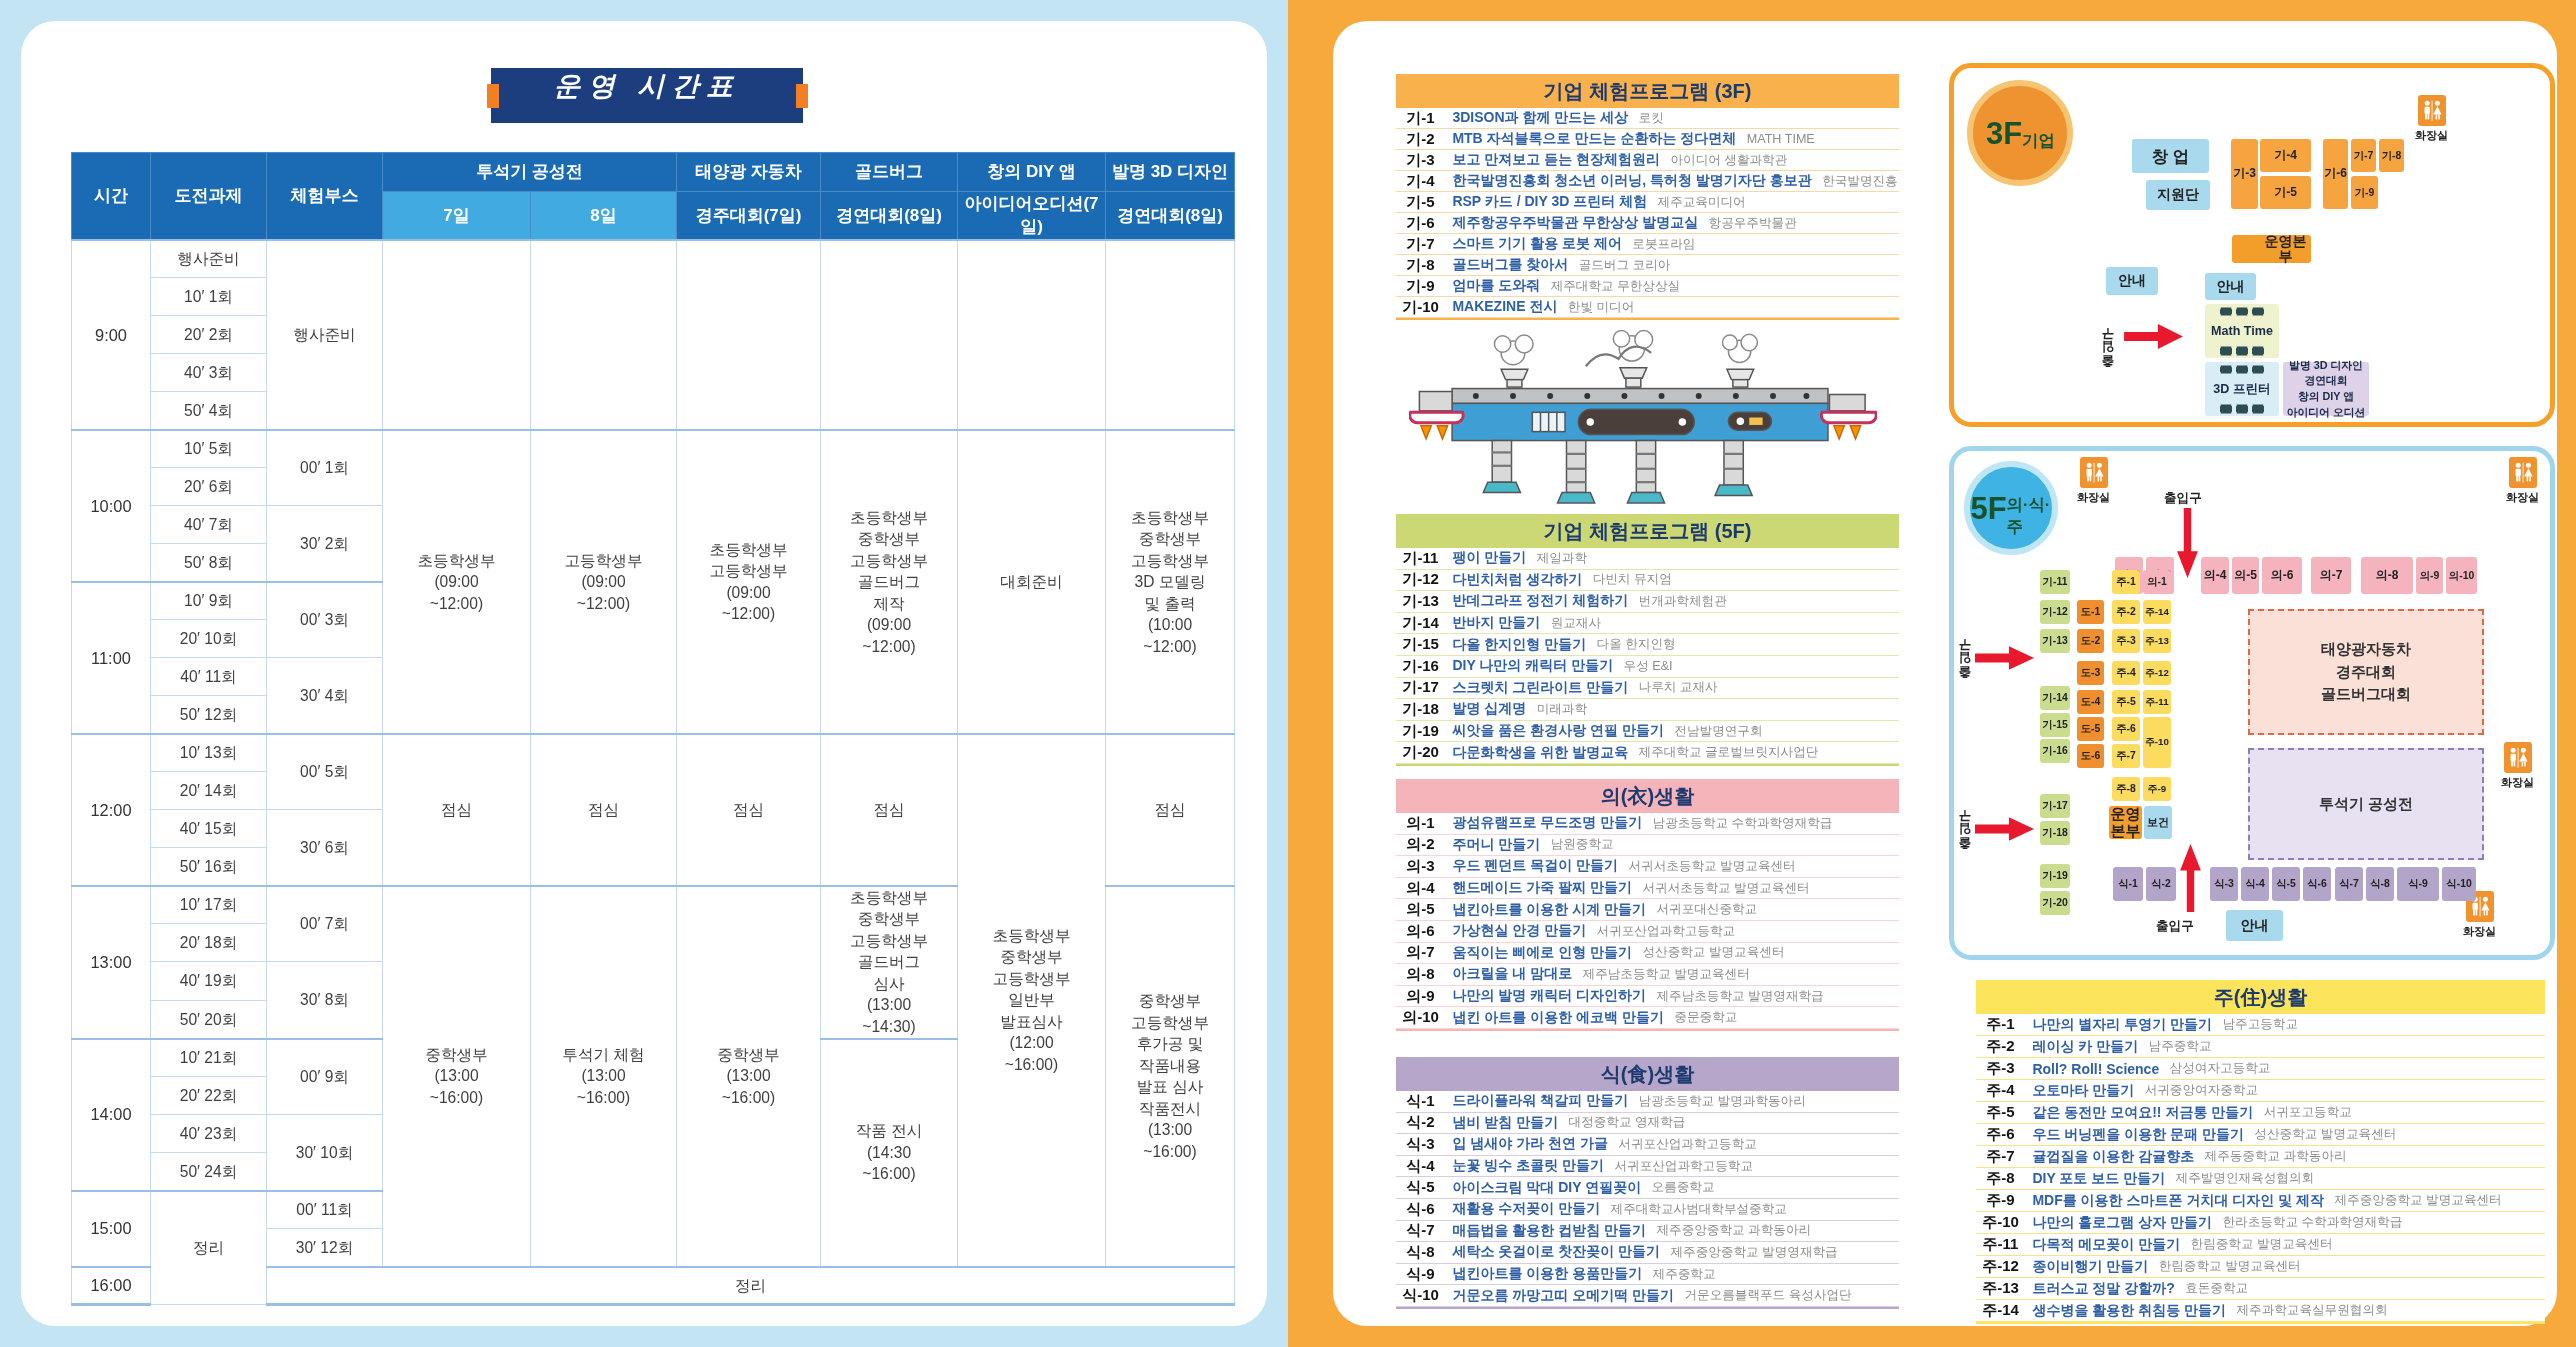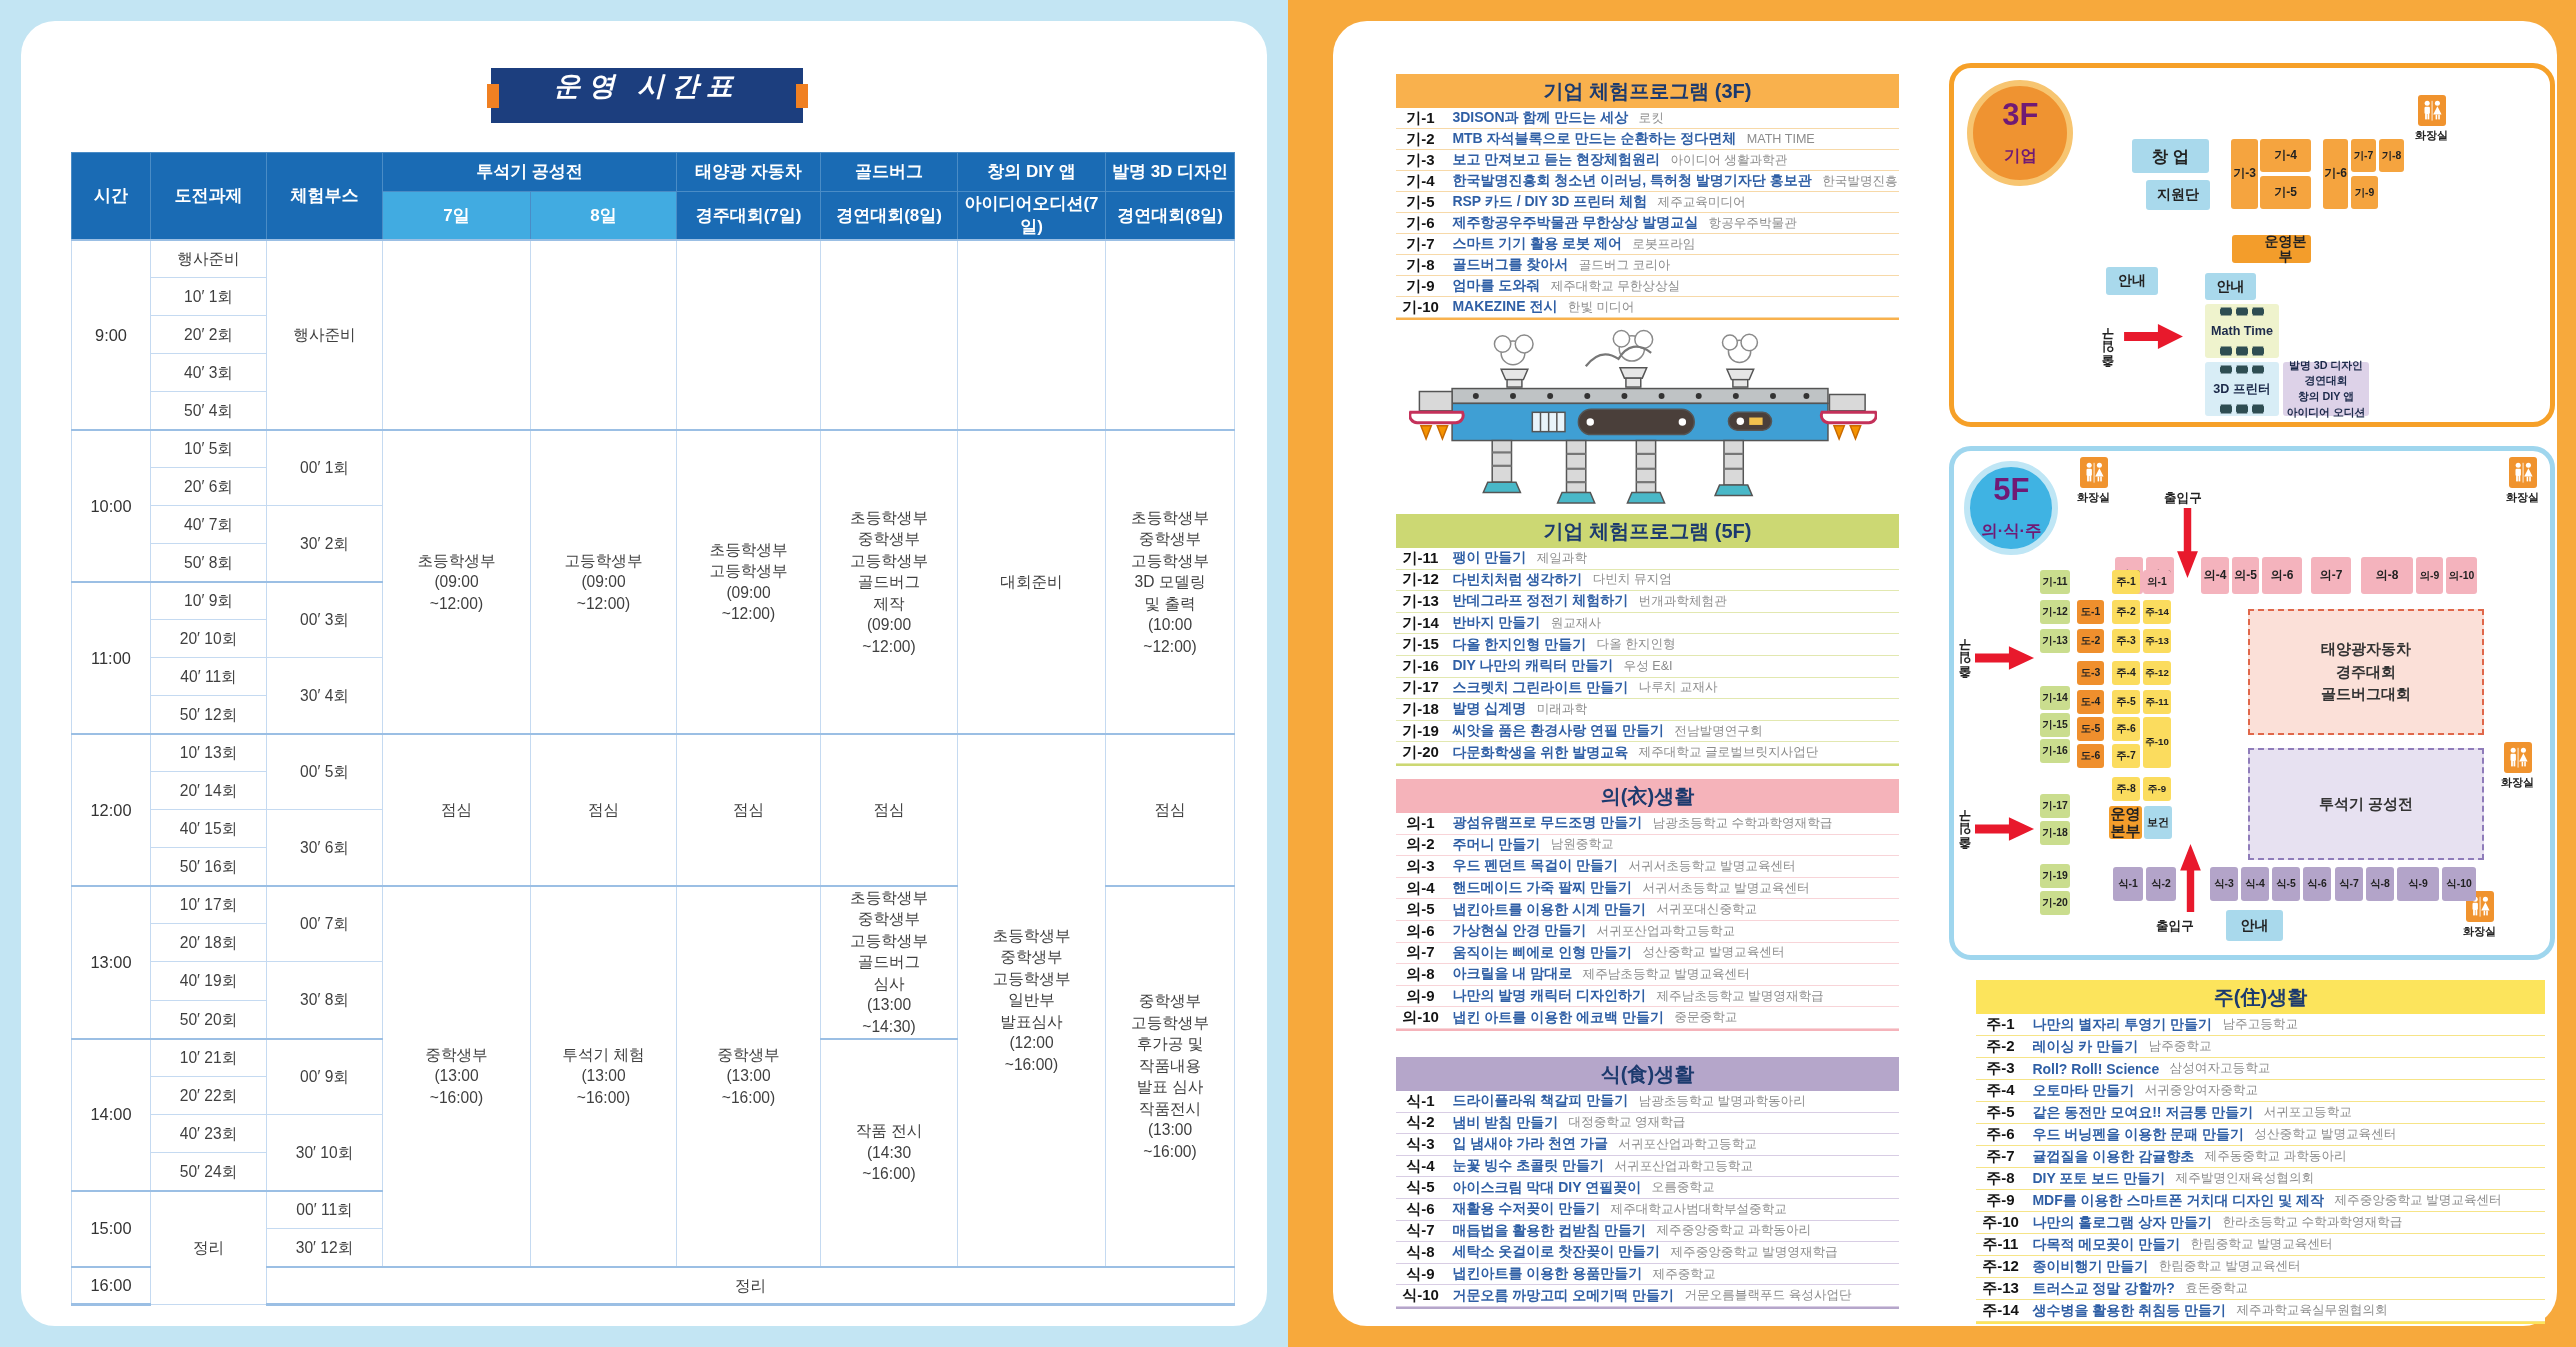--- a/index.html
+++ b/index.html
@@ -46,22 +46,22 @@
   .hd-ju { background:#fce45c; } .l-ju .plist-row { border-bottom:1.5px solid #f6e487; height:22px; }
   .l-3f, .l-5f, .l-ui, .l-sik, .l-ju { border-bottom:2.2px solid; }
   .l-3f { border-color:#f9b14d; } .l-5f { border-color:#ccd873; } .l-ui { border-color:#f5b3ba; }
   .l-sik { border-color:#b5a6ca; } .l-ju { border-color:#fce45c; }
 
   
   .map { position:absolute; background:#fff; border-radius:22px; }
   .map-3f { left:1949px; top:63px;  width:606px; height:364px; border:5.2px solid #f6a028; }
   .map-5f { left:1949px; top:446px; width:606px; height:514px; border:5.2px solid #9fd6ee; }
   .map .inner { position:absolute; left:0; top:0; right:0; bottom:0; }
-  .badge { position:absolute; border-radius:50%; display:flex; flex-direction:column; align-items:center;
-           justify-content:center; color:#701a75; font-weight:bold; }
+  .badge { position:absolute; border-radius:50%; display:flex; align-items:center;
+           justify-content:center; color:#14532d; font-weight:bold; }
   .badge .fl { font-size:31px; line-height:1; } .badge .lb { font-size:16.4px; margin-top:15px; }
   .badge-3f { left:13.4px; top:12px; width:106px; height:106px; background:#ef9331; border:6.7px solid #f7c571; }
   .badge-5f { left:10.4px; top:10.4px; width:94px; height:94px; background:#3fb3e3; border:6.7px solid #bfe6f5; }
   .booth { position:absolute; display:flex; align-items:center; justify-content:center; text-align:center;
            font-weight:bold; font-size:12px; color:#222; border-radius:3px; line-height:1.1; }
   .c-or  { background:#f5a43f; } .c-bl { background:#a9d9ec; } .c-gr { background:#cadd8e; }
   .c-do  { background:#ef8f2d; } .c-ye { background:#fbdc5e; } .c-pk { background:#f4b3bd; }
   .c-pu  { background:#b3a4c9; } .c-hq { background:#f39d2b; }
   .area { position:absolute; display:flex; align-items:center; justify-content:center; text-align:center;
           font-weight:bold; font-size:15px; color:#333; white-space:pre-line; line-height:1.5; }

